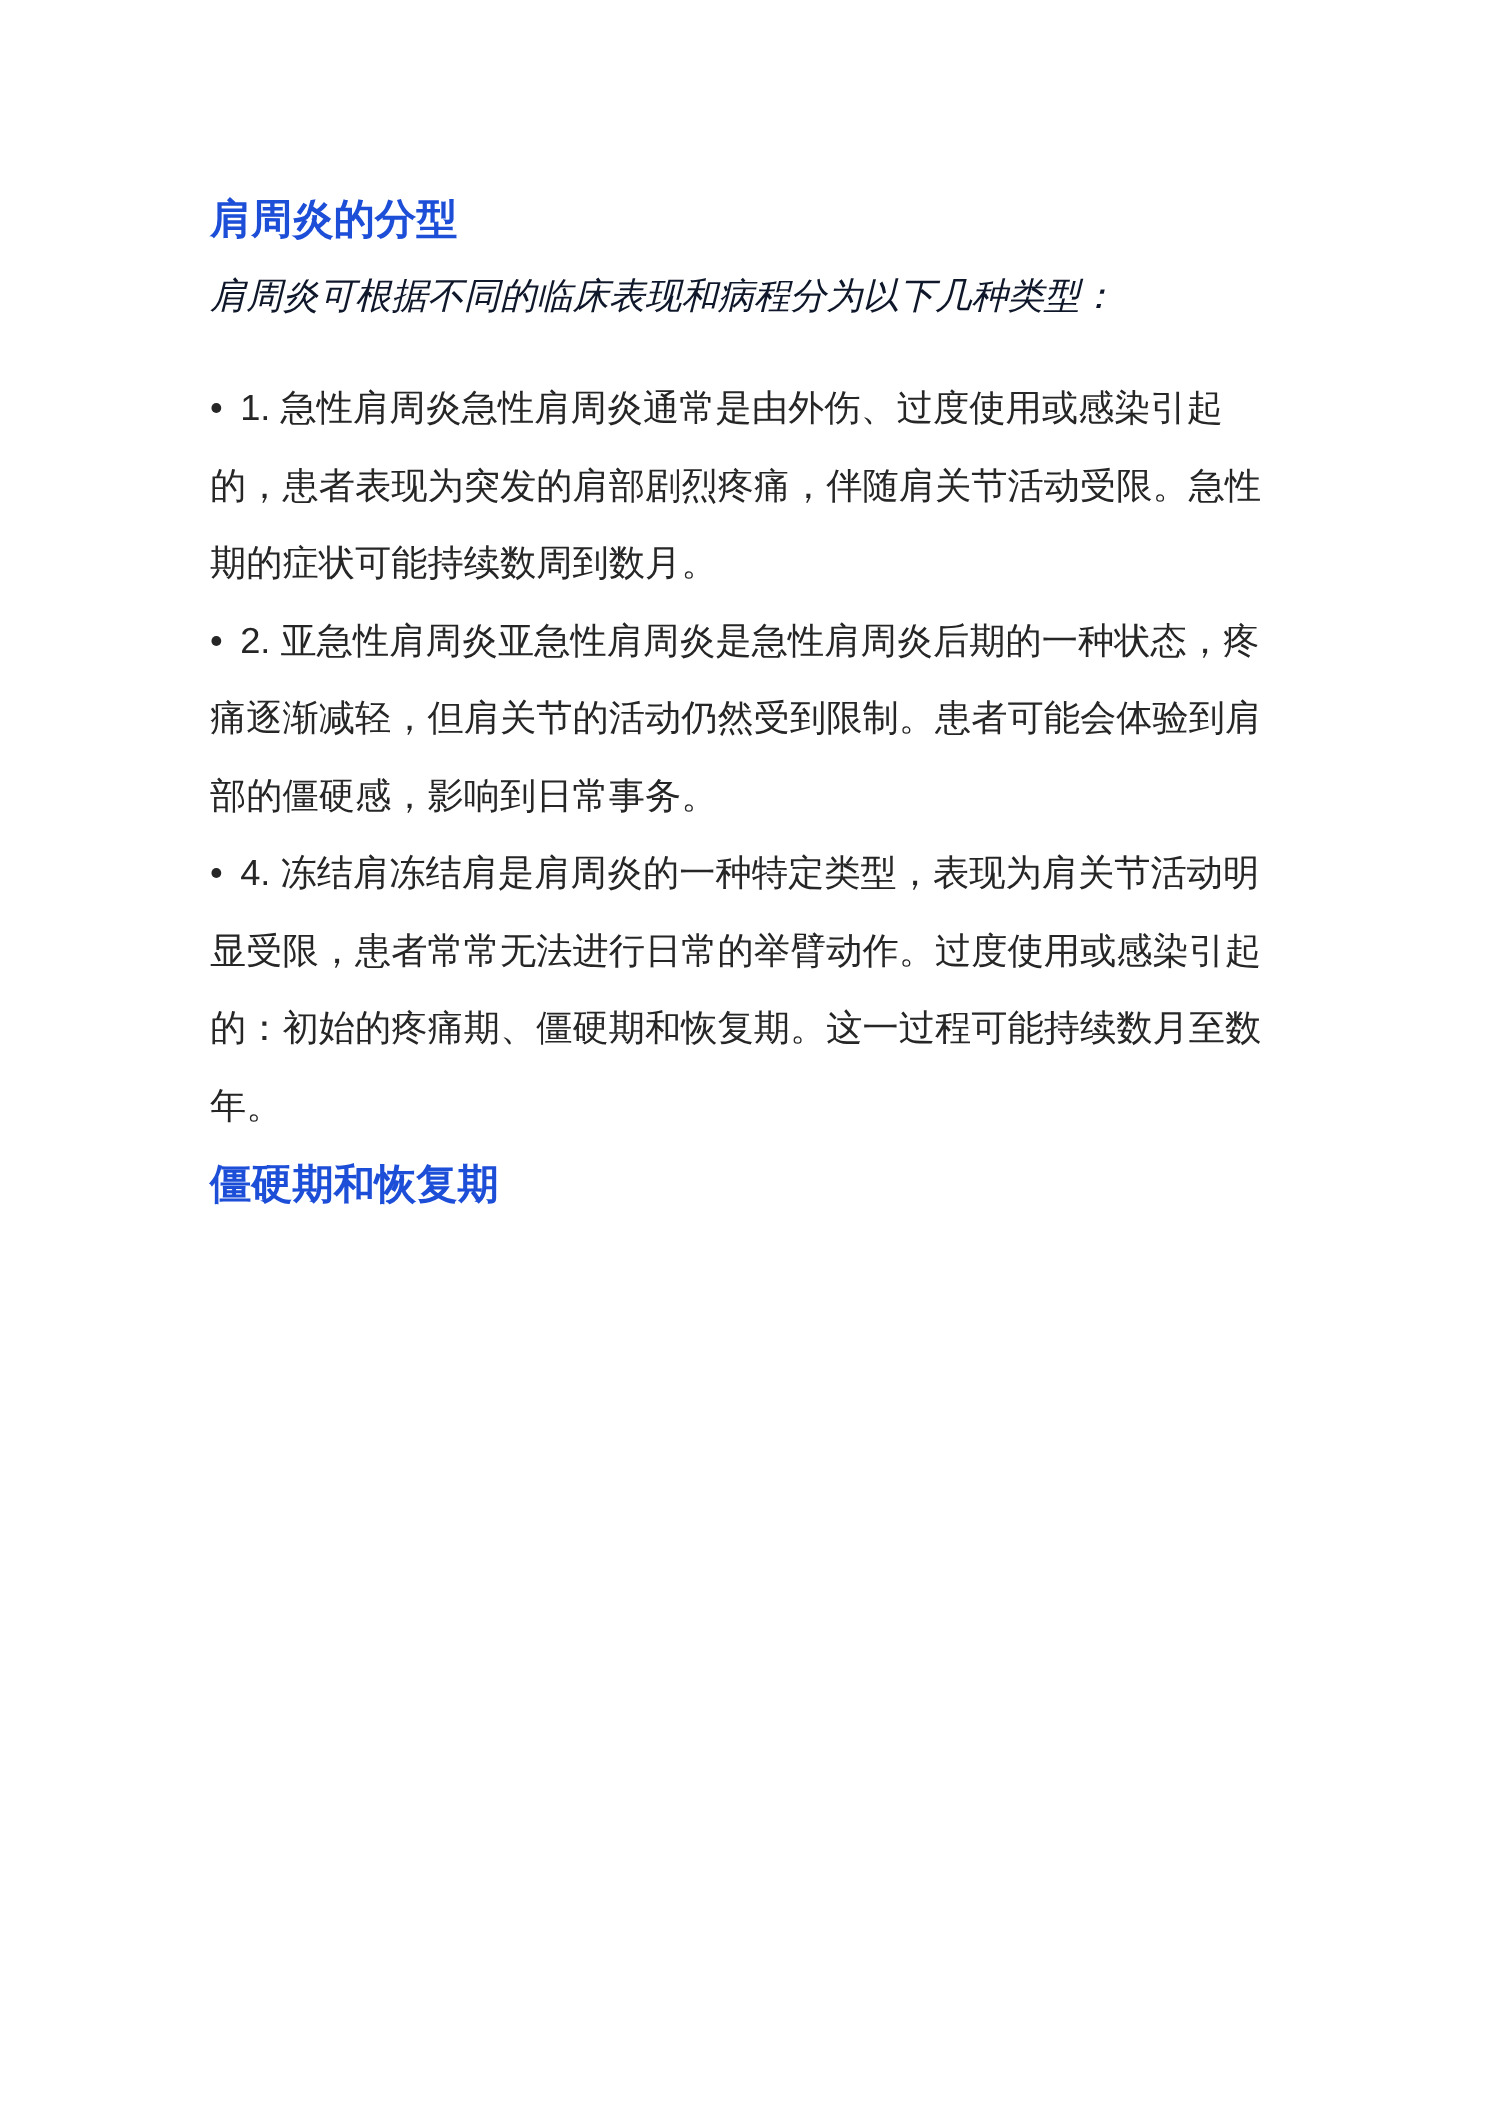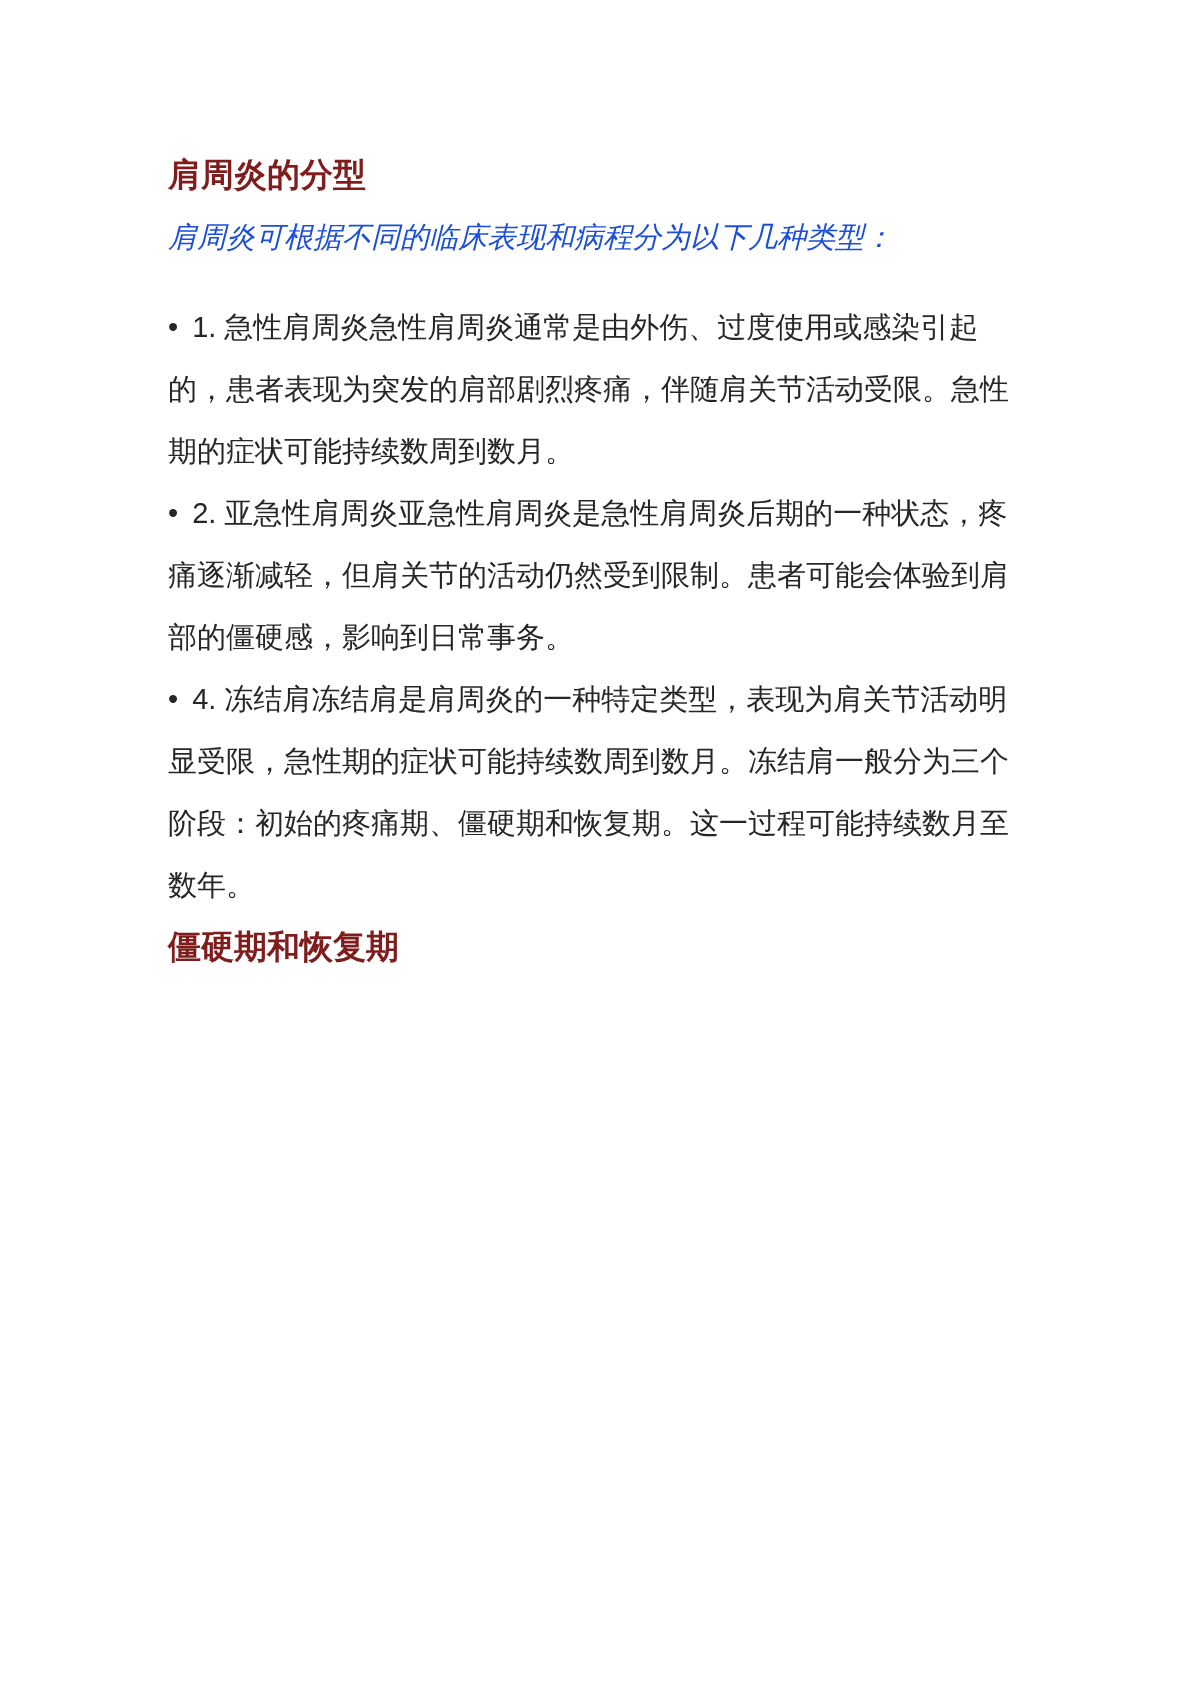--- a/index.html
+++ b/index.html
@@ -30,28 +30,28 @@
   .num-marker {
     font-size: 19px;
     color: #262626;
     margin-right: 9px;
   }
   .section-heading {
     margin: 0;
     font-size: 33px;
     line-height: 62px;
     font-weight: 700;
-    color: #7f1d1d;
+    color: #1d4ed8;
   }
   .intro {
     margin: 0 0 28px 0;
     font-size: 29px;
     line-height: 62px;
     font-style: italic;
-    color: #1d4ed8;
+    color: #0f172a;
   }
   .bullet-marker {
     color: #262626;
     margin-right: 14px;
   }
   .bullet-num {
     margin-right: 8px;
   }
 </style>
 </head>
@@ -60,18 +60,18 @@
 <div class="doc">
 
 
   <h2 class="section-heading">肩周炎的分型</h2>
 
   <p class="intro">肩周炎可根据不同的临床表现和病程分为以下几种类型：</p>
 
   <div class="bullet-list">
     <p class="para"><span class="bullet-marker">•</span><span class="bullet-num">1.</span><span>急性肩周炎急性肩周炎通常是由外伤、过度使用或感染引起的，患者表现为突发的肩部剧烈疼痛，伴随肩关节活动受限。急性期的症状可能持续数周到数月。</span></p>
     <p class="para"><span class="bullet-marker">•</span><span class="bullet-num">2.</span><span>亚急性肩周炎亚急性肩周炎是急性肩周炎后期的一种状态，疼痛逐渐减轻，但肩关节的活动仍然受到限制。患者可能会体验到肩部的僵硬感，影响到日常事务。</span></p>
-    <p class="para"><span class="bullet-marker">•</span><span class="bullet-num">4.</span><span>冻结肩冻结肩是肩周炎的一种特定类型，表现为肩关节活动明显受限，急性期的症状可能持续数周到数月。冻结肩一般分为三个阶段：初始的疼痛期、僵硬期和恢复期。这一过程可能持续数月至数年。</span></p>
+    <p class="para"><span class="bullet-marker">•</span><span class="bullet-num">4.</span><span>冻结肩冻结肩是肩周炎的一种特定类型，表现为肩关节活动明显受限，患者常常无法进行日常的举臂动作。过度使用或感染引起的：初始的疼痛期、僵硬期和恢复期。这一过程可能持续数月至数年。</span></p>
   </div>
 
   <h2 class="section-heading">僵硬期和恢复期</h2>
 
 </div>
 
 </body></html>

